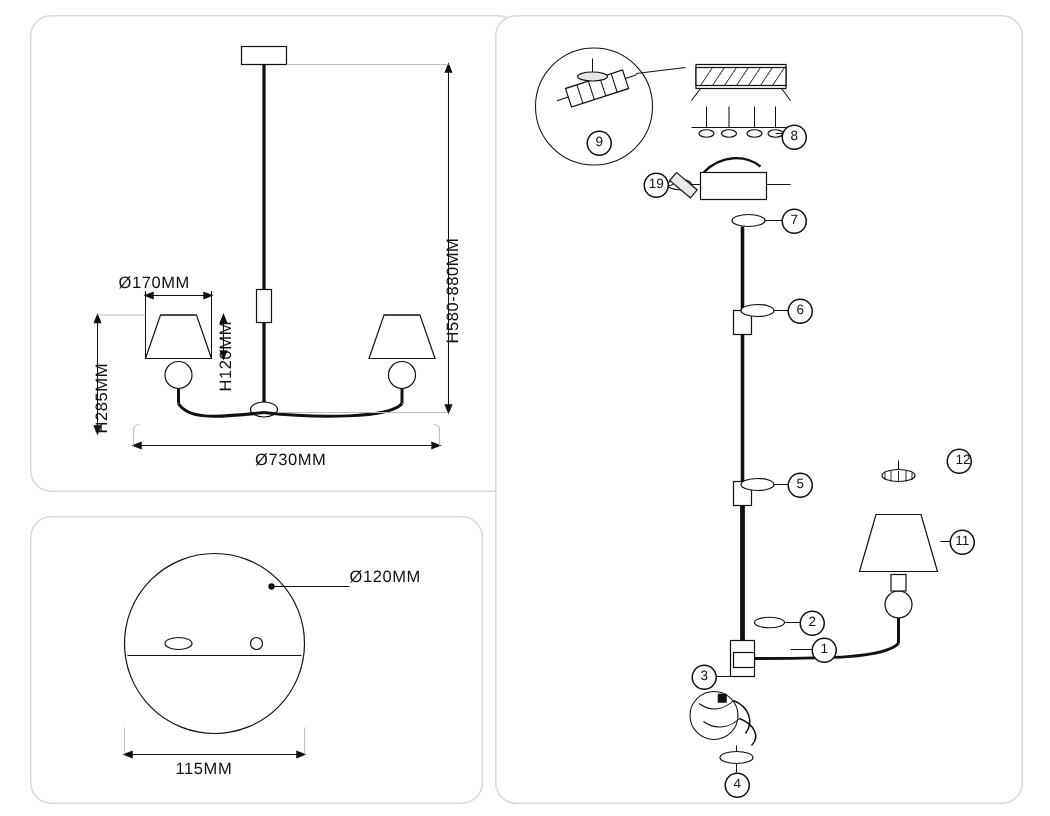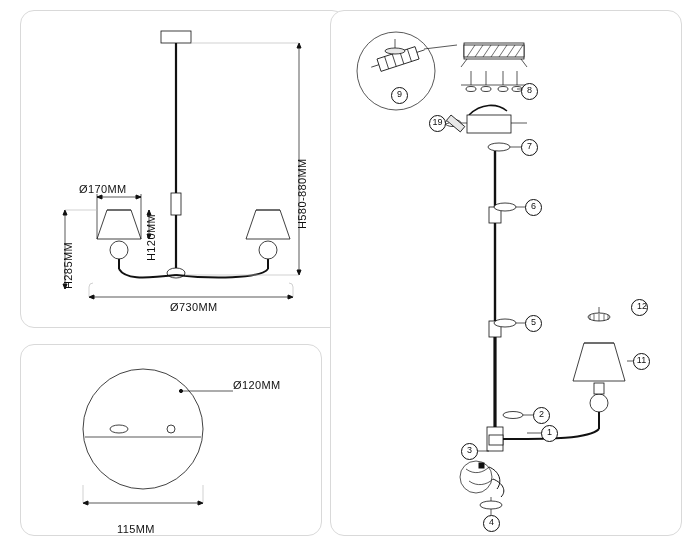--- a/index.html
+++ b/index.html
@@ -97,21 +97,21 @@
       <circle class="fillblk" cx="160" cy="46" r="1.6"></circle>
 
       <line class="thin" x1="62" y1="158" x2="182" y2="158"></line>
       <path class="fillblk" d="M62 158 L67 156 L67 160 Z"></path>
       <path class="fillblk" d="M182 158 L177 156 L177 160 Z"></path>
       <line class="lt" x1="62" y1="140" x2="62" y2="158"></line>
       <line class="lt" x1="182" y1="140" x2="182" y2="158"></line>
     </svg>
 
     <div class="dim-label" style="left:212px;top:34px;text-align:center;">Ø120MM</div>
-    <div class="dim-label" style="left:96px;top:162px;margin-top:16px;">115MM</div>
+    <div class="dim-label" style="left:96px;top:162px;">115MM</div>
   </div>
 
   <div class="panel" id="panel-exploded">
     <svg width="350" height="524">
 
       <g>
         <rect class="fillw" x="133" y="32" width="60" height="16"></rect>
         <line class="thin" x1="136" y1="48" x2="130" y2="56"></line>
         <line class="thin" x1="190" y1="48" x2="196" y2="56"></line>
 

